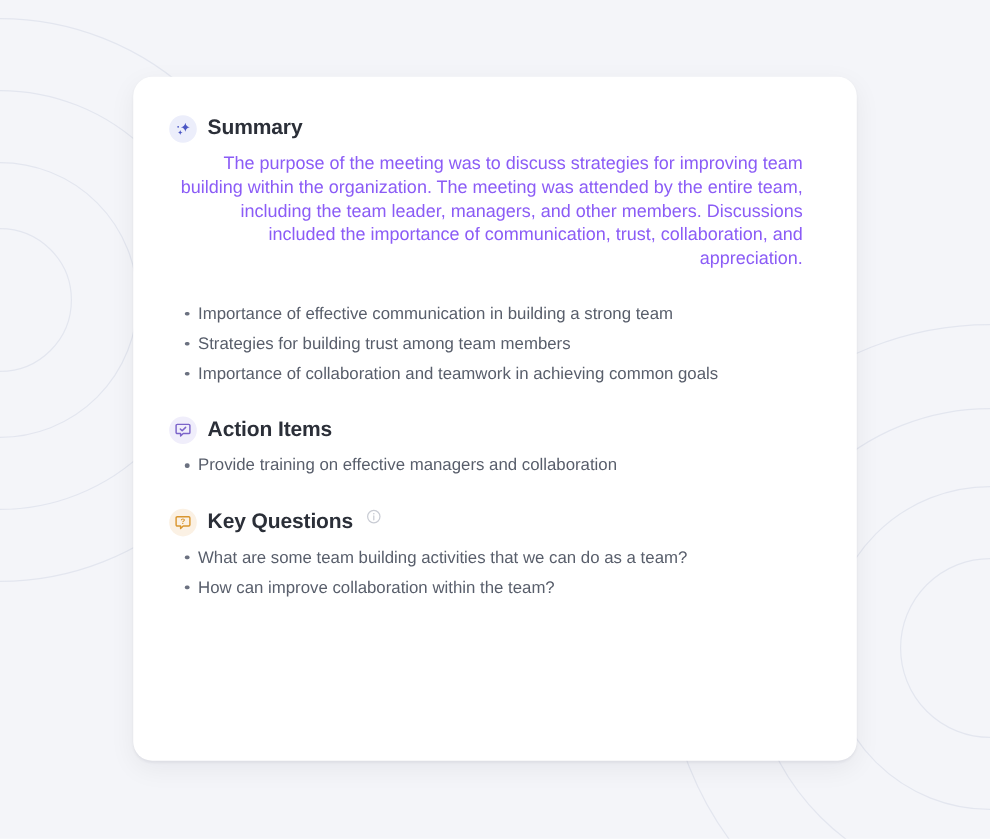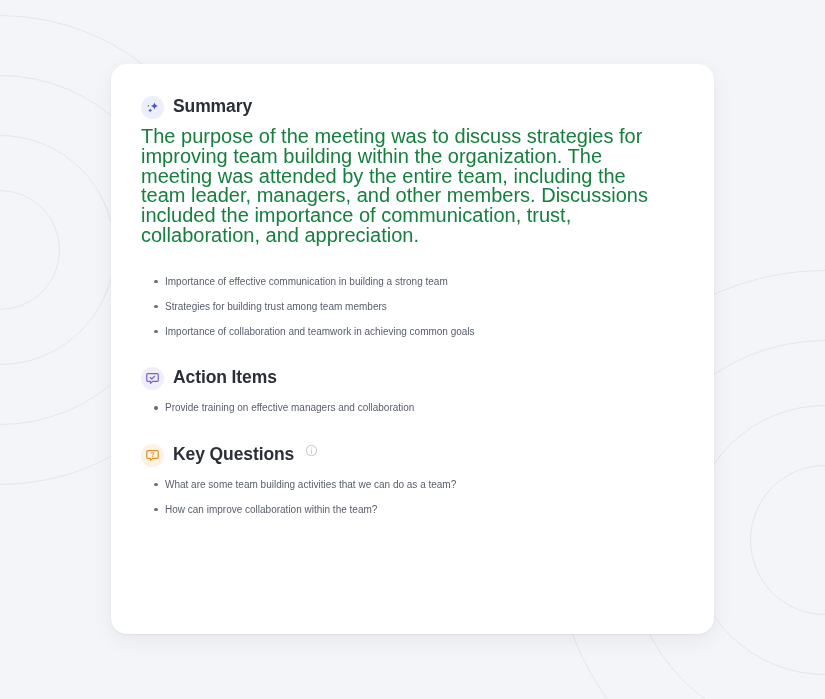--- a/index.html
+++ b/index.html
@@ -85,33 +85,34 @@
     font-size: 17.5px;
     font-weight: bold;
     color: #2b2f38;
     letter-spacing: -0.1px;
   }
 
   .info-icon { display: flex; align-items: center; margin-left: 2px; }
 
   
   .summary-text {
-    font-size: 20px;
+    font-size: 15px;
     line-height: 19.8px;
-    color: #15803d;
+    color: #8b5cf6;
     max-width: 528px;
     white-space: pre-wrap;
+    text-align: right;
   }
 
   
   .bullets { list-style: none; margin-top: 5px; }
   .bullets li {
     position: relative;
     padding-left: 24px;
-    font-size: 10px;
+    font-size: 14px;
     line-height: 19.5px;
     color: #585e6b;
     margin-bottom: 5.5px;
     max-width: 540px;
   }
   .bullets li:last-child { margin-bottom: 0; }
   .bullets li::before {
     content: "";
     position: absolute;
     left: 13px;

